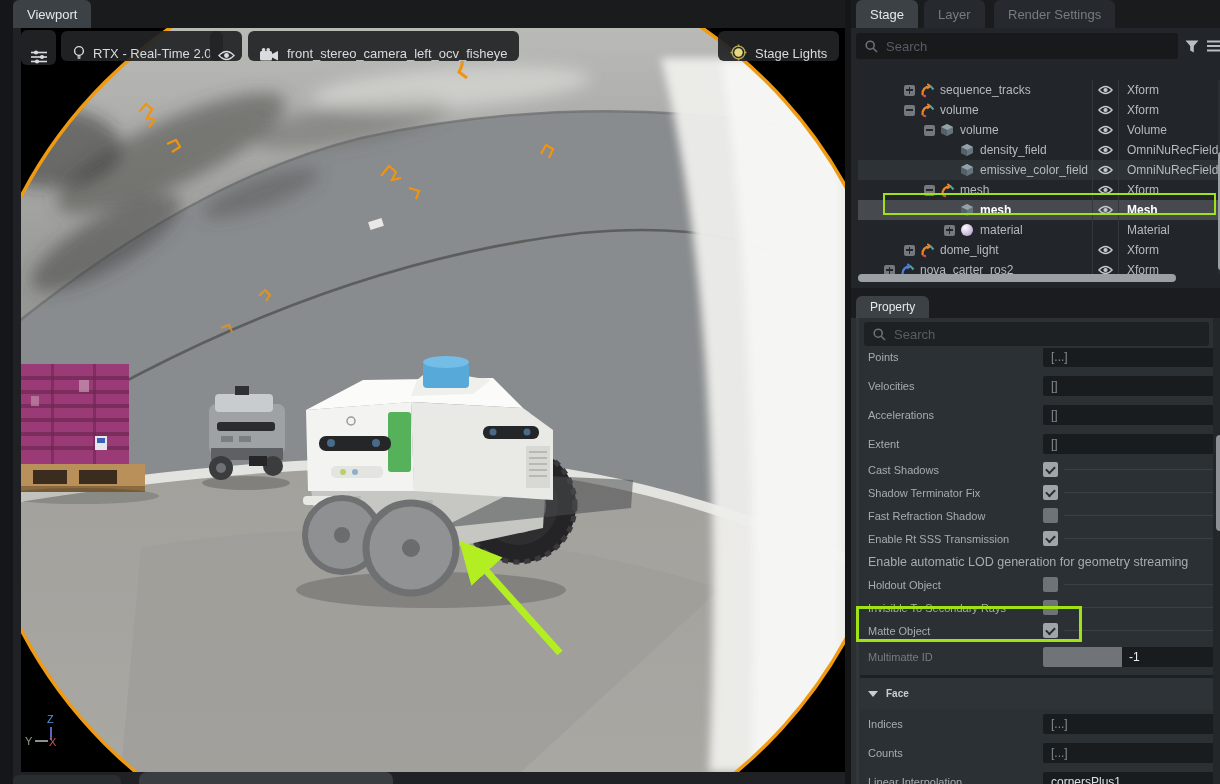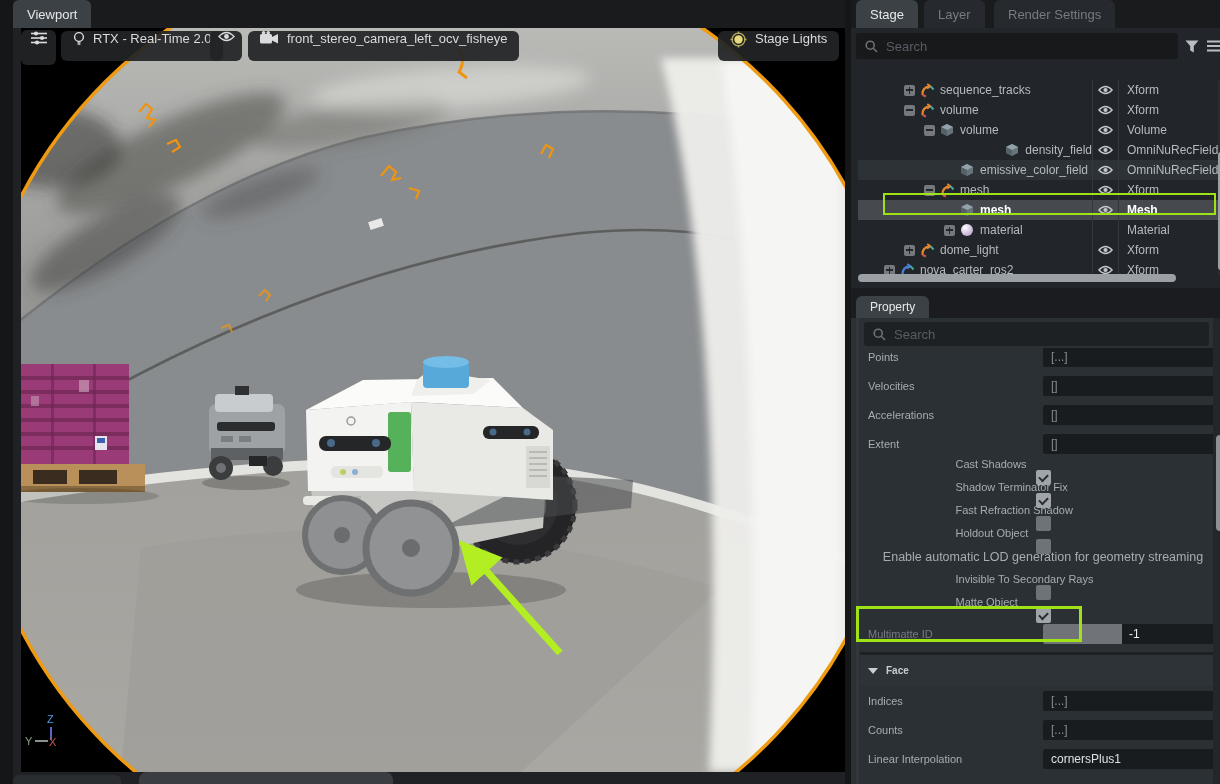--- a/index.html
+++ b/index.html
@@ -14,21 +14,21 @@
   
   #top-strip { left:0; top:0; width:1220px; height:28px; background:#191b1d; }
   .tab { height:28px; border-radius:6px 6px 0 0; display:flex; align-items:center;
          padding:0 14px; font-size:13px; cursor:default; }
   .tab.active { background:#3c4145; color:#e4e8eb; }
   .tab.inactive { background:#26292d; color:#767c81; }
 
   
   #viewport { left:8px; top:28px; width:824px; height:744px; background:#000; overflow:hidden; }
   .pill { position:absolute; background:rgba(33,35,38,0.93); border-radius:6px; height:30px;
-          display:flex; align-items:flex-start; gap:8px; padding:0 12px; color:#d9dcde;
+          display:flex; align-items:flex-end; gap:8px; padding:0 12px; color:#d9dcde;
           font-size:13px; white-space:nowrap; }
   .pill svg { flex:0 0 auto; }
   #divider-v { left:832px; top:0; width:6px; height:784px; background:#141618; }
 
   
   .stub1 { left:0; top:775px; width:108px; height:9px; background:#2a2d30; border-radius:6px 6px 0 0; }
   .stub2 { left:126px; top:772px; width:254px; height:12px; background:#3a3e42; border-radius:8px 8px 0 0; }
 
   
   #stage-panel { left:838px; top:28px; width:382px; height:262px; background:#22262a; }
@@ -61,21 +61,21 @@
   #prop-tab { left:843px; top:296px; }
   #prop-panel { left:838px; top:318px; width:382px; height:466px; background:#2b3035; }
   #prop-left-frame { left:843px; top:318px; width:3px; height:466px; background:#33373b; }
   #prop-search { left:851px; top:322px; width:345px; height:24px; background:#1e2124; border-radius:3px;
                  display:flex; align-items:center; gap:8px; padding:0 9px; color:#575d63; font-size:13px; }
   #prop-rows { left:847px; top:348px; width:358px; height:436px; overflow:hidden; }
   .prow { display:flex; align-items:center; padding-left:8px; }
   .prow .plabel { width:175px; font-size:11px; color:#a6acb2; flex:0 0 auto; }
   .prow .plabel.dim { color:#767c82; }
   .prow.r-array, .prow.r-drag, .prow.r-combo { height:29px; }
-  .prow.r-check, .prow.r-label { height:23px;flex-direction:column; }
+  .prow.r-check, .prow.r-label { height:23px; }
   .field { width:172px; height:20px; background:#191c1f; border-radius:2px; display:flex;
            align-items:center; padding-left:8px; font-size:12px; color:#858b91; position:relative; overflow:hidden; }
   .field.combo { color:#dce0e4; }
   .dragfill { position:absolute; left:0; top:0; bottom:0; width:46%; background:#707478; }
   .dragval { position:absolute; left:50%; color:#eceff2; font-size:12px; }
   .cb { width:15px; height:15px; border-radius:2px; background:#6e7377; position:relative; flex:0 0 auto; }
   .cb.checked { background:#a0a5aa; }
   .cb.checked::after { content:""; position:absolute; left:3px; top:3.5px; width:7px; height:4px;
                        border-left:2px solid #2a2d31; border-bottom:2px solid #2a2d31; transform:rotate(-45deg); }
   .hline { flex:1; height:1px; background:#3c4044; margin-left:6px; margin-right:4px; }
@@ -427,21 +427,21 @@
         </div>
         <div class="cell-eye">
           <svg width="15" height="10" viewBox="0 0 17 11">
             <path d="M1 5.5 Q8.5 -2.5 16 5.5 Q8.5 13.5 1 5.5 Z" fill="none" stroke="#c2c7cb" stroke-width="1.5"></path>
             <circle cx="8.5" cy="5.5" r="2.4" fill="#c2c7cb"></circle>
           </svg>
         </div>
         <div class="cell-type">Volume</div>
       </div>
       <div class="srow">
-        <div class="cell-name" style="padding-left: 86px; justify-content: flex-end;">
+        <div class="cell-name" style="padding-left: 86px;">
           <span class="spacer"></span>
           <span class="ticon">
             <svg width="14" height="14" viewBox="0 0 14 14">
               <path d="M7 1 L13 4 V10 L7 13 L1 10 V4 Z" fill="#66747c"></path>
               <path d="M7 1 L13 4 L7 7 L1 4 Z" fill="#93a2aa"></path>
               <path d="M7 7 L7 13 L1 10 L1 4 Z" fill="#556168"></path>
             </svg>
           </span>
           <span>density_field</span>
         </div>
@@ -619,26 +619,31 @@
         <span class="plabel">Shadow Terminator Fix</span>
         <div class="cb checked"></div>
         <div class="hline"></div>
       </div>
       <div class="prow r-check">
         <span class="plabel">Fast Refraction Shadow</span>
         <div class="cb"></div>
         <div class="hline"></div>
       </div>
       <div class="prow r-check">
+        <span class="plabel">Enable Rt SSS Transmission</span>
+        <div class="cb checked"></div>
+        <div class="hline"></div>
+      </div>
+      <div class="prow r-label">
+        <span class="wide-label">Enable automatic LOD generation for geometry streaming</span>
+      </div>
+      <div class="prow r-check">
         <span class="plabel">Holdout Object</span>
         <div class="cb"></div>
         <div class="hline"></div>
-      </div>
-      <div class="prow r-label">
-        <span class="wide-label">Enable automatic LOD generation for geometry streaming</span>
       </div>
       <div class="prow r-check">
         <span class="plabel">Invisible To Secondary Rays</span>
         <div class="cb"></div>
         <div class="hline"></div>
       </div>
       <div class="prow r-check">
         <span class="plabel">Matte Object</span>
         <div class="cb checked"></div>
         <div class="hline"></div>

